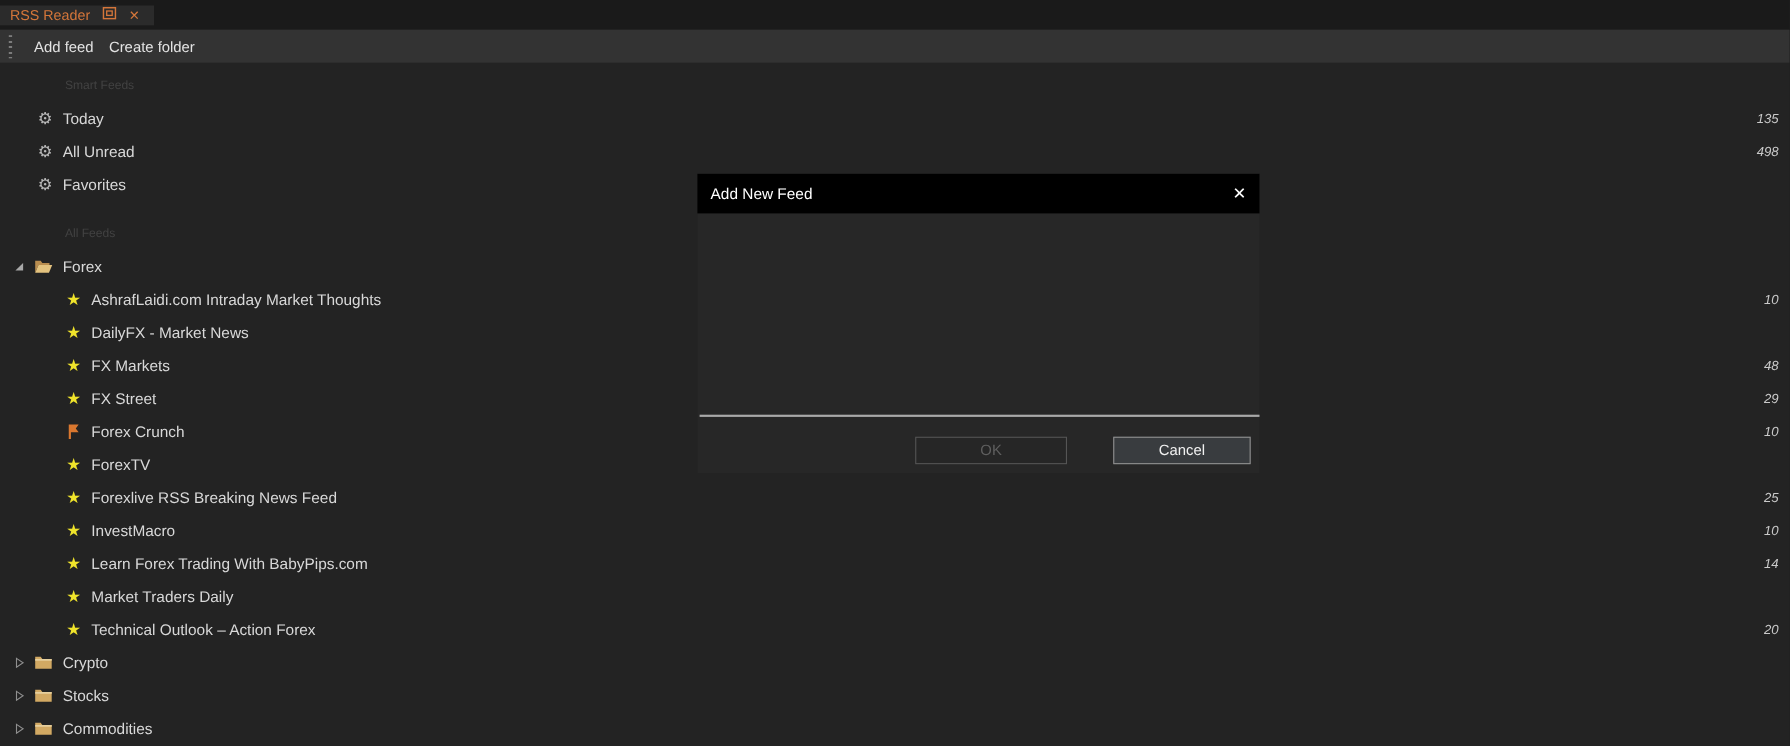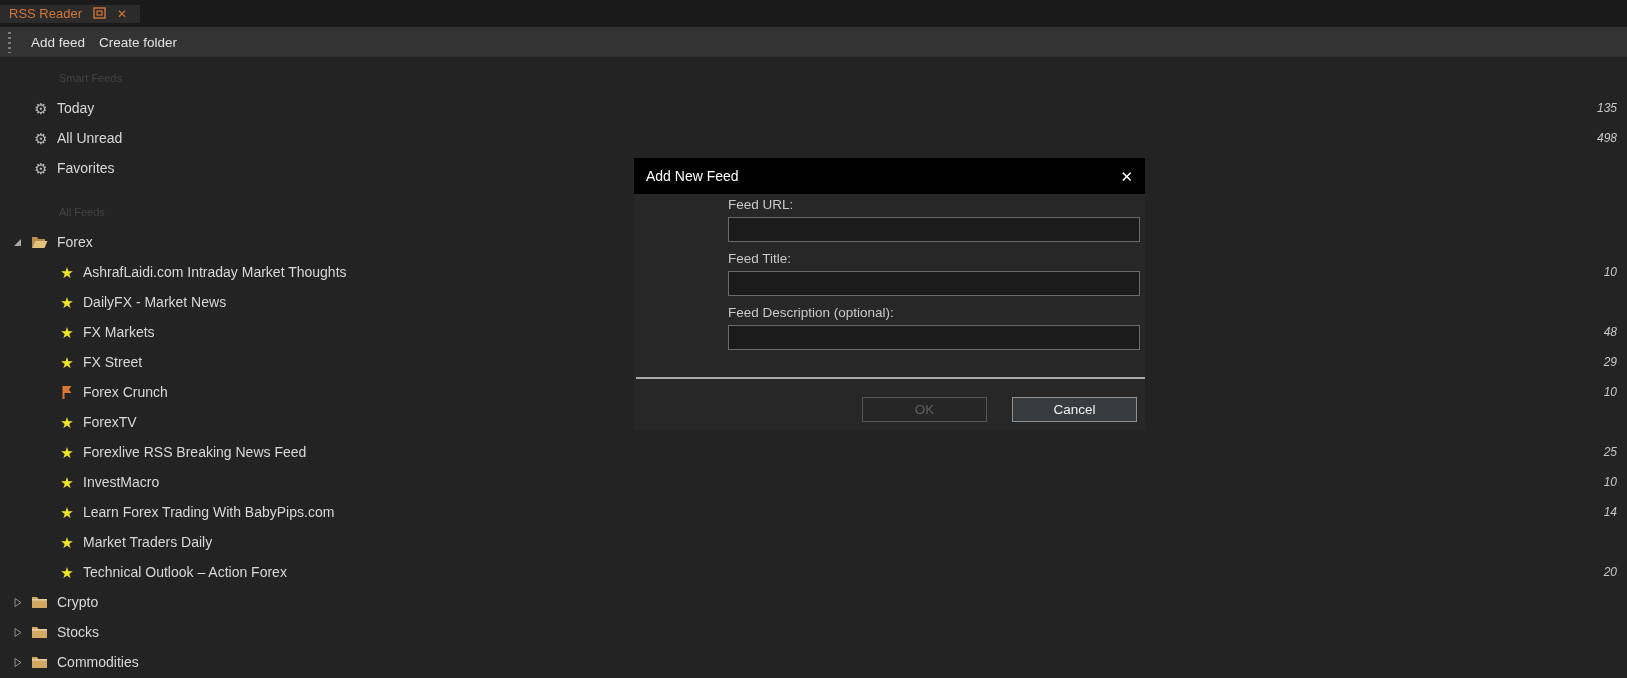--- a/index.html
+++ b/index.html
@@ -41,21 +41,21 @@
              padding:0 12px;font-size:14px;}
   .dlg-close{margin-left:auto;color:#ffffff;font-size:15px;line-height:1;cursor:default;}
   .dlg-form{position:absolute;left:94px;top:38px;width:412px;}
   .dlg-label{color:#c9c9c9;font-size:13.5px;height:18px;line-height:18px;}
   .dlg-input{display:block;width:100%;height:25px;background:#1b1b1b;border:1px solid #6b6b6b;
              box-sizing:border-box;margin:3px 0 8px 0;color:#dddddd;font-family:inherit;font-size:13px;
              padding:0 5px;outline:none;}
   .dlg-sep{position:absolute;left:2px;right:0;top:219px;height:2px;background:#a9a9a9;}
   .btn{position:absolute;top:239px;height:25px;font-size:13.5px;box-sizing:border-box;
        font-family:inherit;cursor:default;}
-  .btn-ok{left:228px;width:125px;background:#262626;border:1px solid #555555;color:#5f5f5f;}
+  .btn-ok{left:198px;width:138px;background:#262626;border:1px solid #555555;color:#5f5f5f;}
   .btn-cancel{left:378px;width:125px;background:#393c3f;border:1px solid #909090;color:#f0f0f0;}
 </style>
 </head>
 <body>
 
 <div class="app">
 
   <div class="tabbar">
     <div class="tab">
       <span class="tab-label">RSS Reader</span>
@@ -222,26 +222,18 @@
       <span>Commodities</span>
     </div>
 
   </div>
 
   <div class="dialog">
     <div class="dlg-title">
       <span>Add New Feed</span>
       <span class="dlg-close">✕</span>
     </div>
-    <div class="dlg-form">
-      <div class="dlg-label">Feed URL:</div>
-      <input class="dlg-input" type="text" value="" style="">
-      <div class="dlg-label">Feed Title:</div>
-      <input class="dlg-input" type="text" value="" style="">
-      <div class="dlg-label">Feed Description (optional):</div>
-      <input class="dlg-input" type="text" value="" style="">
-    </div>
     <div class="dlg-sep"></div>
     <button class="btn btn-ok" disabled="">OK</button>
     <button class="btn btn-cancel">Cancel</button>
   </div>
 
 </div>
 
 </body></html>

